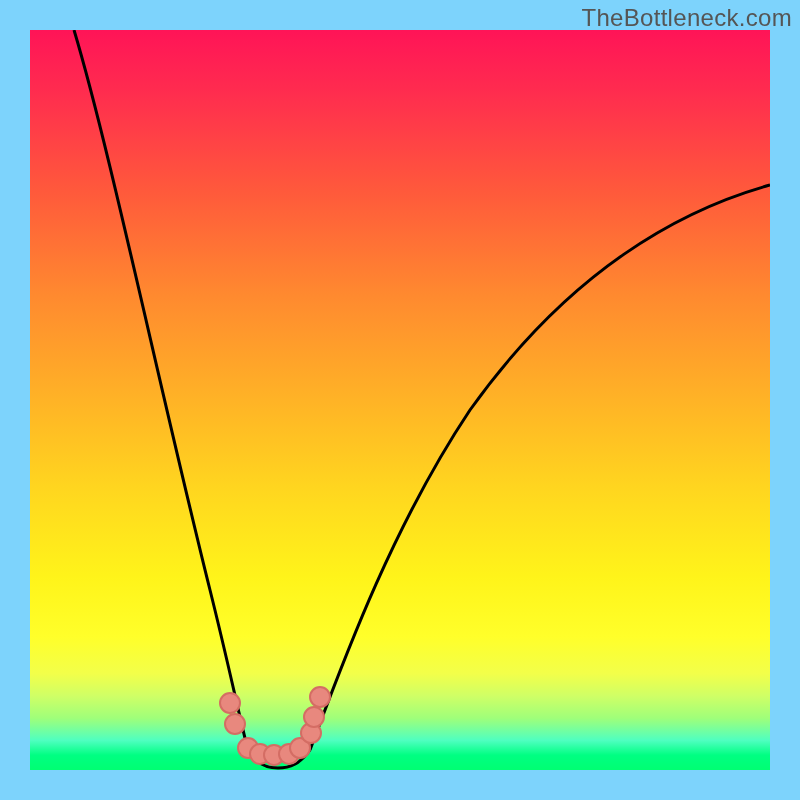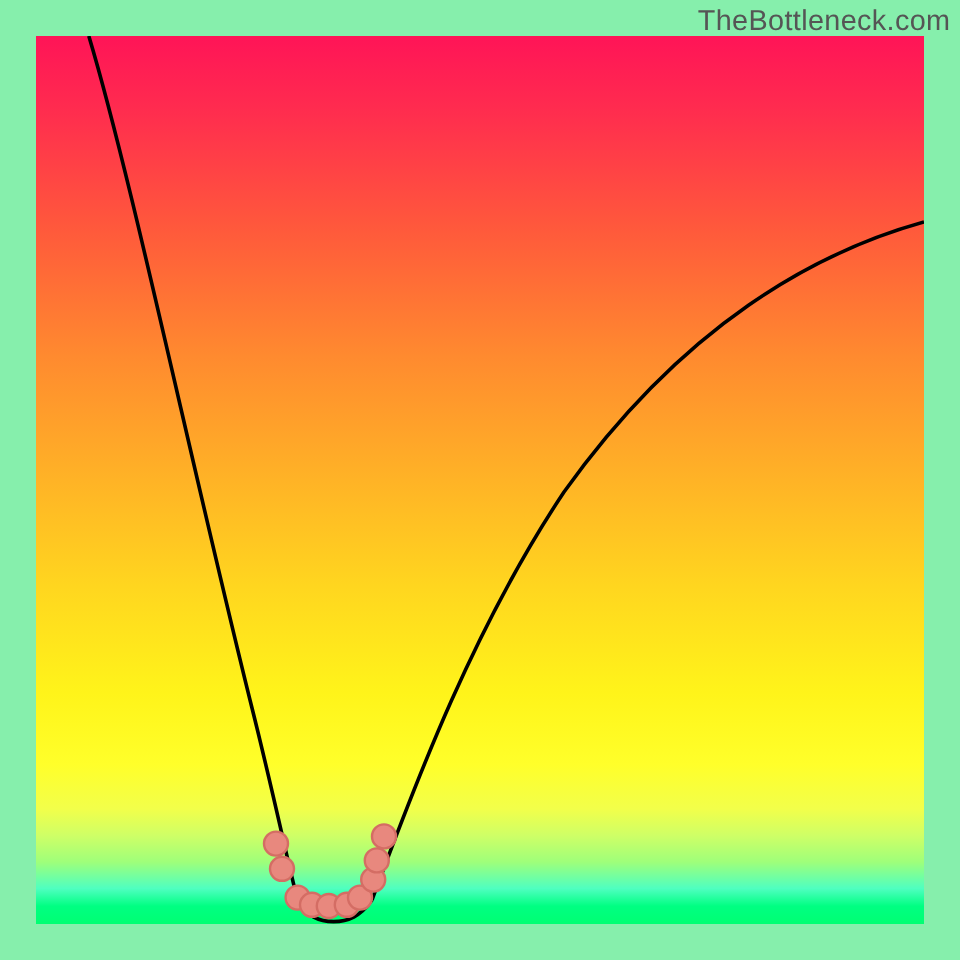--- a/index.html
+++ b/index.html
@@ -9,21 +9,21 @@
     height: 800px;
     background: #000;
     overflow: hidden;
     font-family: Arial, Helvetica, sans-serif;
   }
   .frame {
     position: absolute;
     left: 0; top: 0;
     width: 800px;
     height: 800px;
-    background: #86efac;
+    background: #7dd3fc;
   }
   .plot {
     position: absolute;
     left: 30px;
     top: 30px;
     width: 740px;
     height: 740px;
     overflow: hidden;
   }
   .gradient {

